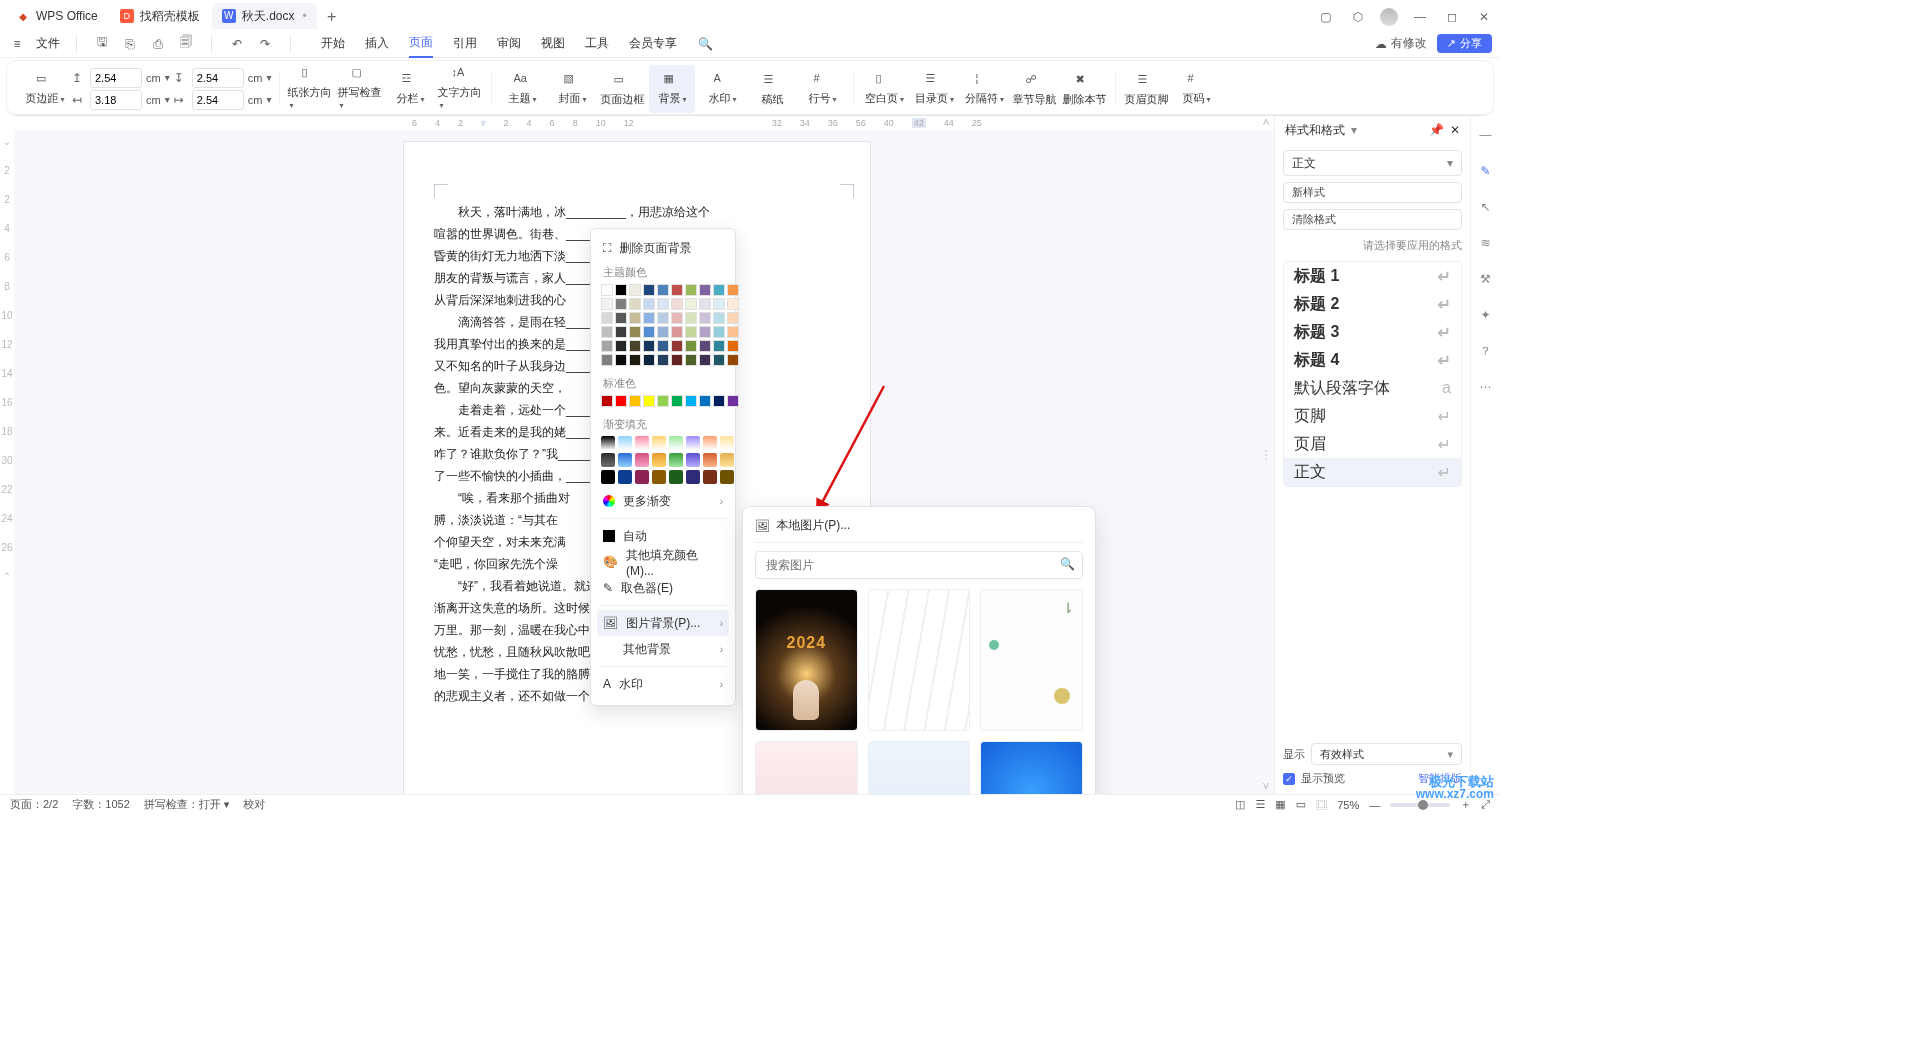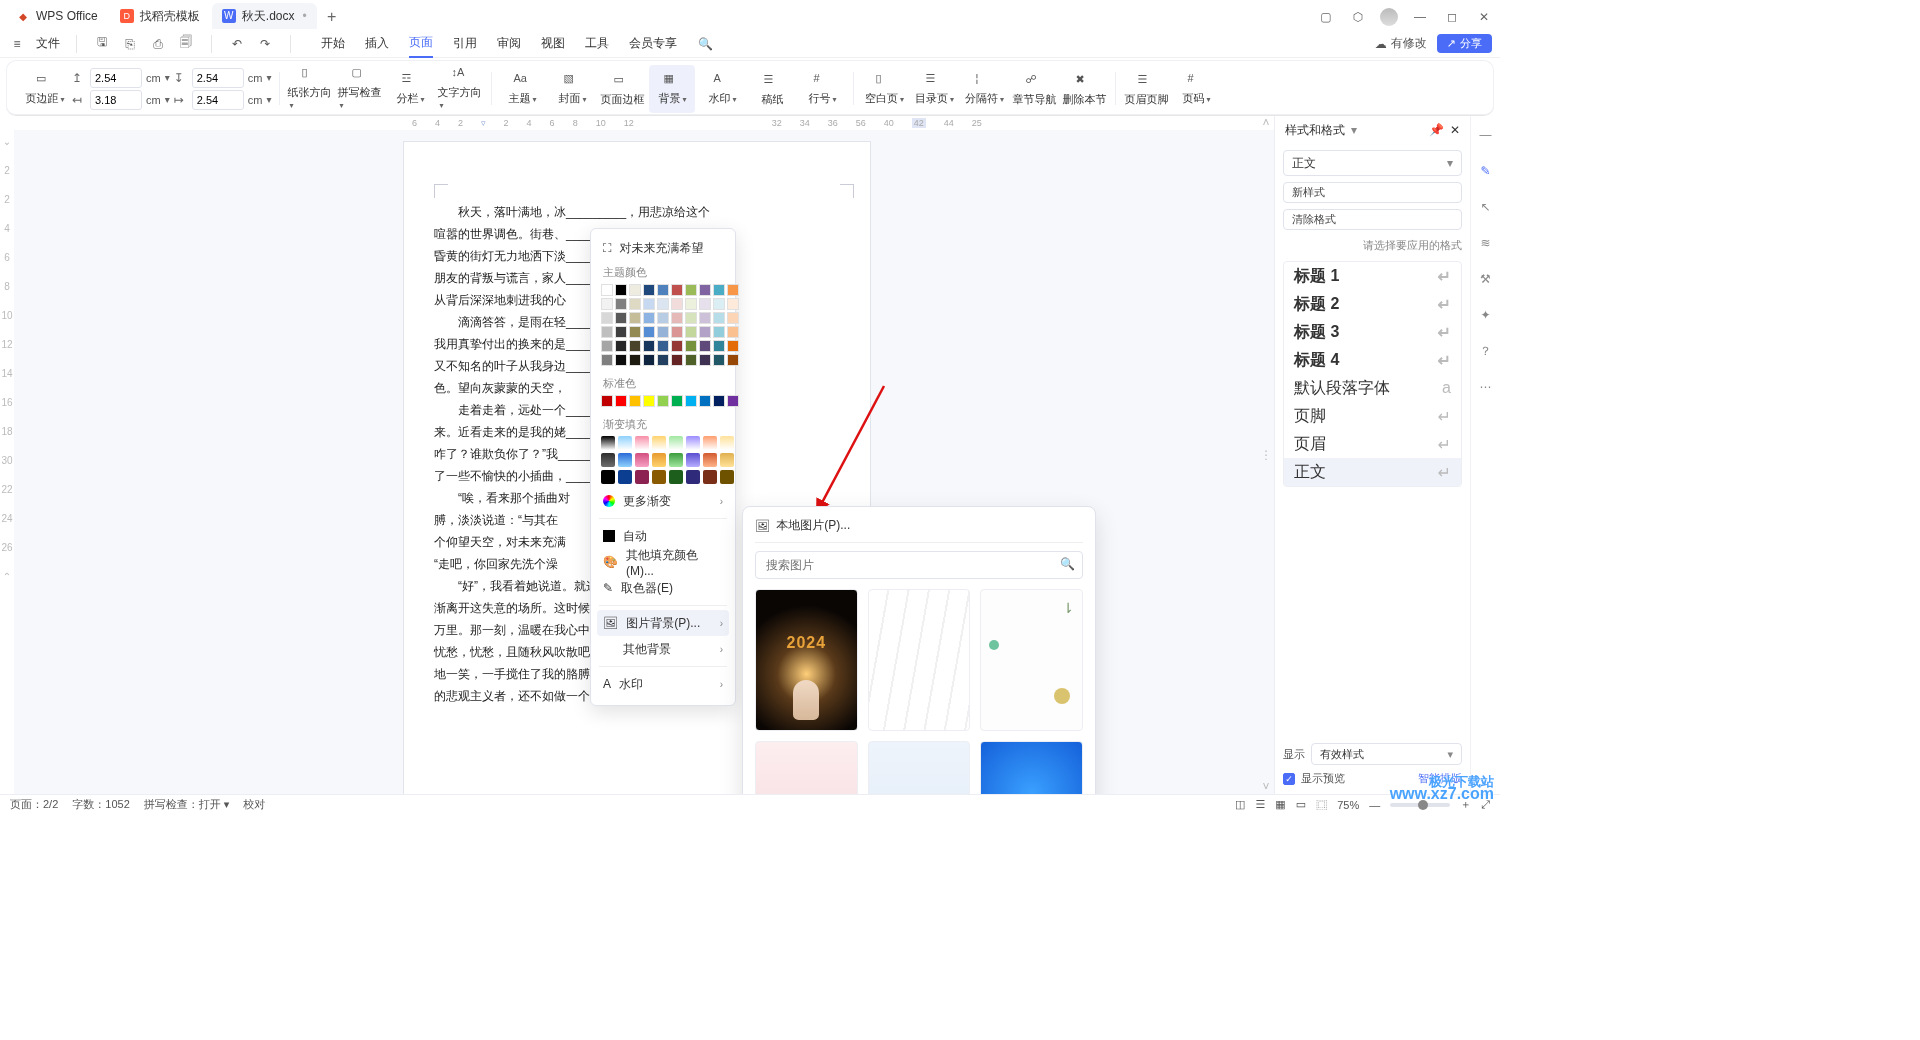--- a/index.html
+++ b/index.html
@@ -99,21 +99,21 @@
   .rp-bottom{ margin-top:auto; padding:6px 8px 8px; display:flex; flex-direction:column; gap:6px;}
   .rp-bottom .row{ display:flex; align-items:center; gap:6px; font-size:11px; color:#555;}
   .link{ color:#4a6cf7; margin-left:auto;}
   
   .statusbar{ height:20px; background:#fff; border-top:1px solid #eceef3; display:flex; align-items:center; font-size:11px; color:#555; padding:0 10px; gap:14px;}
   .statusbar .right{ margin-left:auto; display:flex; align-items:center; gap:10px;}
   .checkbox{ width:12px; height:12px; border:1px solid #4a6cf7; background:#4a6cf7; display:inline-flex; align-items:center; justify-content:center; color:#fff; font-size:9px; border-radius:2px;}
   
   .wm{ position:absolute; right:6px; bottom:12px; font-size:12px; color:#57c06d; font-weight:600; display:flex; flex-direction:column; align-items:flex-end; line-height:12px; text-shadow:0 0 2px #fff; z-index:30;}
   .wm .cn{ color:#4aa3ff; font-size:13px;}
-  .wm .url{ color:#4aa3ff; font-size:16px;padding-left:16px;}
+  .wm .url{ color:#4aa3ff; font-size:12px;padding-left:16px;}
   .scroll-v{ position:absolute; right:2px; top:0; bottom:0; width:12px; display:flex; flex-direction:column; align-items:center; justify-content:space-between; color:#bbb;}
 </style>
 </head>
 <body>
 
 <div class="titlebar">
   <div class="tab">
     <span class="tab-icon red">◆</span>
     <span>WPS Office</span>
   </div>
@@ -354,21 +354,21 @@
       <p>忧愁，忧愁，且随秋风吹散吧！“唉，看来那个插曲还挺</p>
       <p>地一笑，一手搅住了我的胳膊，淡淡说道：“与其在这里</p>
       <p>的悲观主义者，还不如做一个仰望天空，对未来充满希望</p>
     </div>
     <div class="corner tl"></div>
     <div class="corner tr"></div>
 
     <div class="dropdown">
       <div class="dd-item">
           <span>⛶</span>
-          <span>对未来充满希望</span>
+          <span>删除页面背景</span>
         </div>
       <div class="dd-sec">主题颜色</div>
       <div class="swatch-grid" id="theme-colors">
           <div class="sw" style="background: rgb(255, 255, 255);"></div>
           <div class="sw" style="background: rgb(0, 0, 0);"></div>
           <div class="sw" style="background: rgb(238, 236, 225);"></div>
           <div class="sw" style="background: rgb(31, 73, 125);"></div>
           <div class="sw" style="background: rgb(79, 129, 189);"></div>
           <div class="sw" style="background: rgb(192, 80, 77);"></div>
           <div class="sw" style="background: rgb(155, 187, 89);"></div>

